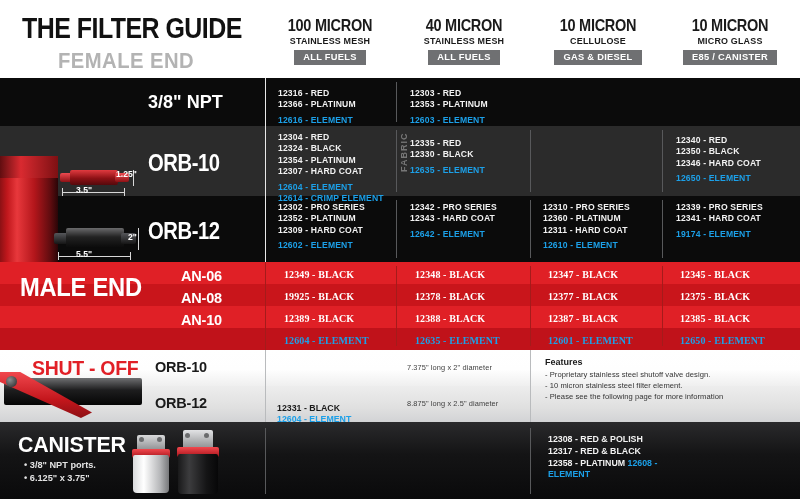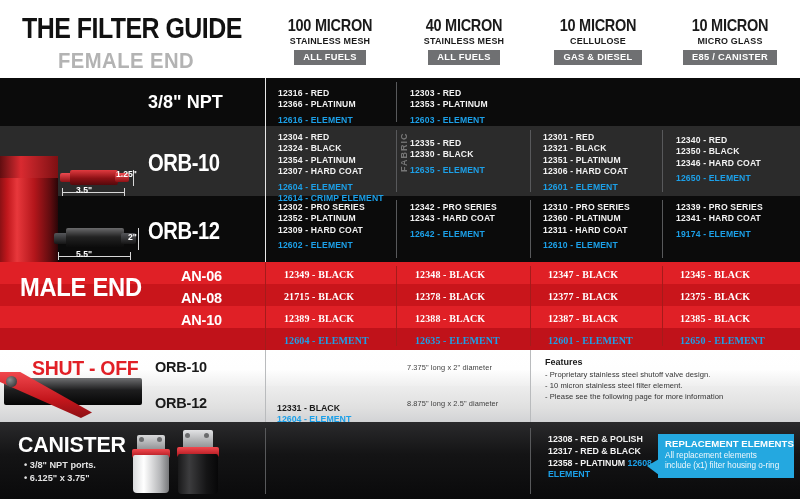--- a/index.html
+++ b/index.html
@@ -311,25 +311,20 @@
     <div class="cell" style="left:278px; top:54px;">
       <span>12304 - RED<br>12324 - BLACK<br>12354 - PLATINUM<br>12307 - HARD COAT</span>
       <span class="gap"></span>
       <span class="el">12604 - ELEMENT<br>12614 - CRIMP ELEMENT</span>
     </div>
     <div class="cell" style="left:410px; top:60px;">
       <span>12335 - RED<br>12330 - BLACK</span>
       <span class="gap"></span>
       <span class="el">12635 - ELEMENT</span>
     </div>
-    <div class="cell" style="left:543px; top:54px;">
-      <span>12301 - RED<br>12321 - BLACK<br>12351 - PLATINUM<br>12306 - HARD COAT</span>
-      <span class="gap"></span>
-      <span class="el">12601 - ELEMENT</span>
-    </div>
     <div class="cell" style="left:676px; top:57px;">
       <span>12340 - RED<br>12350 - BLACK<br>12346 - HARD COAT</span>
       <span class="gap"></span>
       <span class="el">12650 - ELEMENT</span>
     </div>
 
     <div class="cell" style="left:278px; top:124px;">
       <span>12302 - PRO SERIES<br>12352 - PLATINUM<br>12309 - HARD COAT</span>
       <span class="gap"></span>
       <span class="el">12602 - ELEMENT</span>
@@ -362,21 +357,21 @@
     <div class="anlbl" style="top:6px;">AN-06</div>
     <div class="anlbl" style="top:28px;">AN-08</div>
     <div class="anlbl" style="top:50px;">AN-10</div>
 
     <div class="vdiv red" style="left:265px; top:0; height:88px;"></div>
     <div class="vdiv red" style="left:396px; top:4px; height:80px;"></div>
     <div class="vdiv red" style="left:530px; top:4px; height:80px;"></div>
     <div class="vdiv red" style="left:662px; top:4px; height:80px;"></div>
 
     <div class="mcell" style="left:284px; top:7px;">12349 - BLACK</div>
-    <div class="mcell" style="left:284px; top:29px;">21715 - BLACK</div>
+    <div class="mcell" style="left:284px; top:29px;">19925 - BLACK</div>
     <div class="mcell" style="left:284px; top:51px;">12389 - BLACK</div>
     <div class="mcell elrow" style="left:284px; top:73px;">12604 - ELEMENT</div>
 
     <div class="mcell" style="left:415px; top:7px;">12348 - BLACK</div>
     <div class="mcell" style="left:415px; top:29px;">12378 - BLACK</div>
     <div class="mcell" style="left:415px; top:51px;">12388 - BLACK</div>
     <div class="mcell elrow" style="left:415px; top:73px;">12635 - ELEMENT</div>
 
     <div class="mcell" style="left:548px; top:7px;">12347 - BLACK</div>
     <div class="mcell" style="left:548px; top:29px;">12377 - BLACK</div>
@@ -448,18 +443,14 @@
   <div class="canister" style="top:432px;">CANISTER</div>
   <div class="canbul" style="top:460px;">• 3/8" NPT ports.</div>
   <div class="canbul" style="top:473px;">• 6.125" x 3.75"</div>
 
   <div class="ccell" style="left:548px; top:434px;">
     <span>12308 - RED &amp; POLISH<br>12317 - RED &amp; BLACK<br>12358 - PLATINUM</span>
     <span class="gap"></span>
     <span class="el">12608 - ELEMENT</span>
   </div>
 
-  <div class="callout">
-    <div class="ct">REPLACEMENT ELEMENTS</div>
-    <div class="cb">All replacement elements<br>include (x1) filter housing o-ring</div>
-  </div>
 
 </div>
 
 </body></html>

